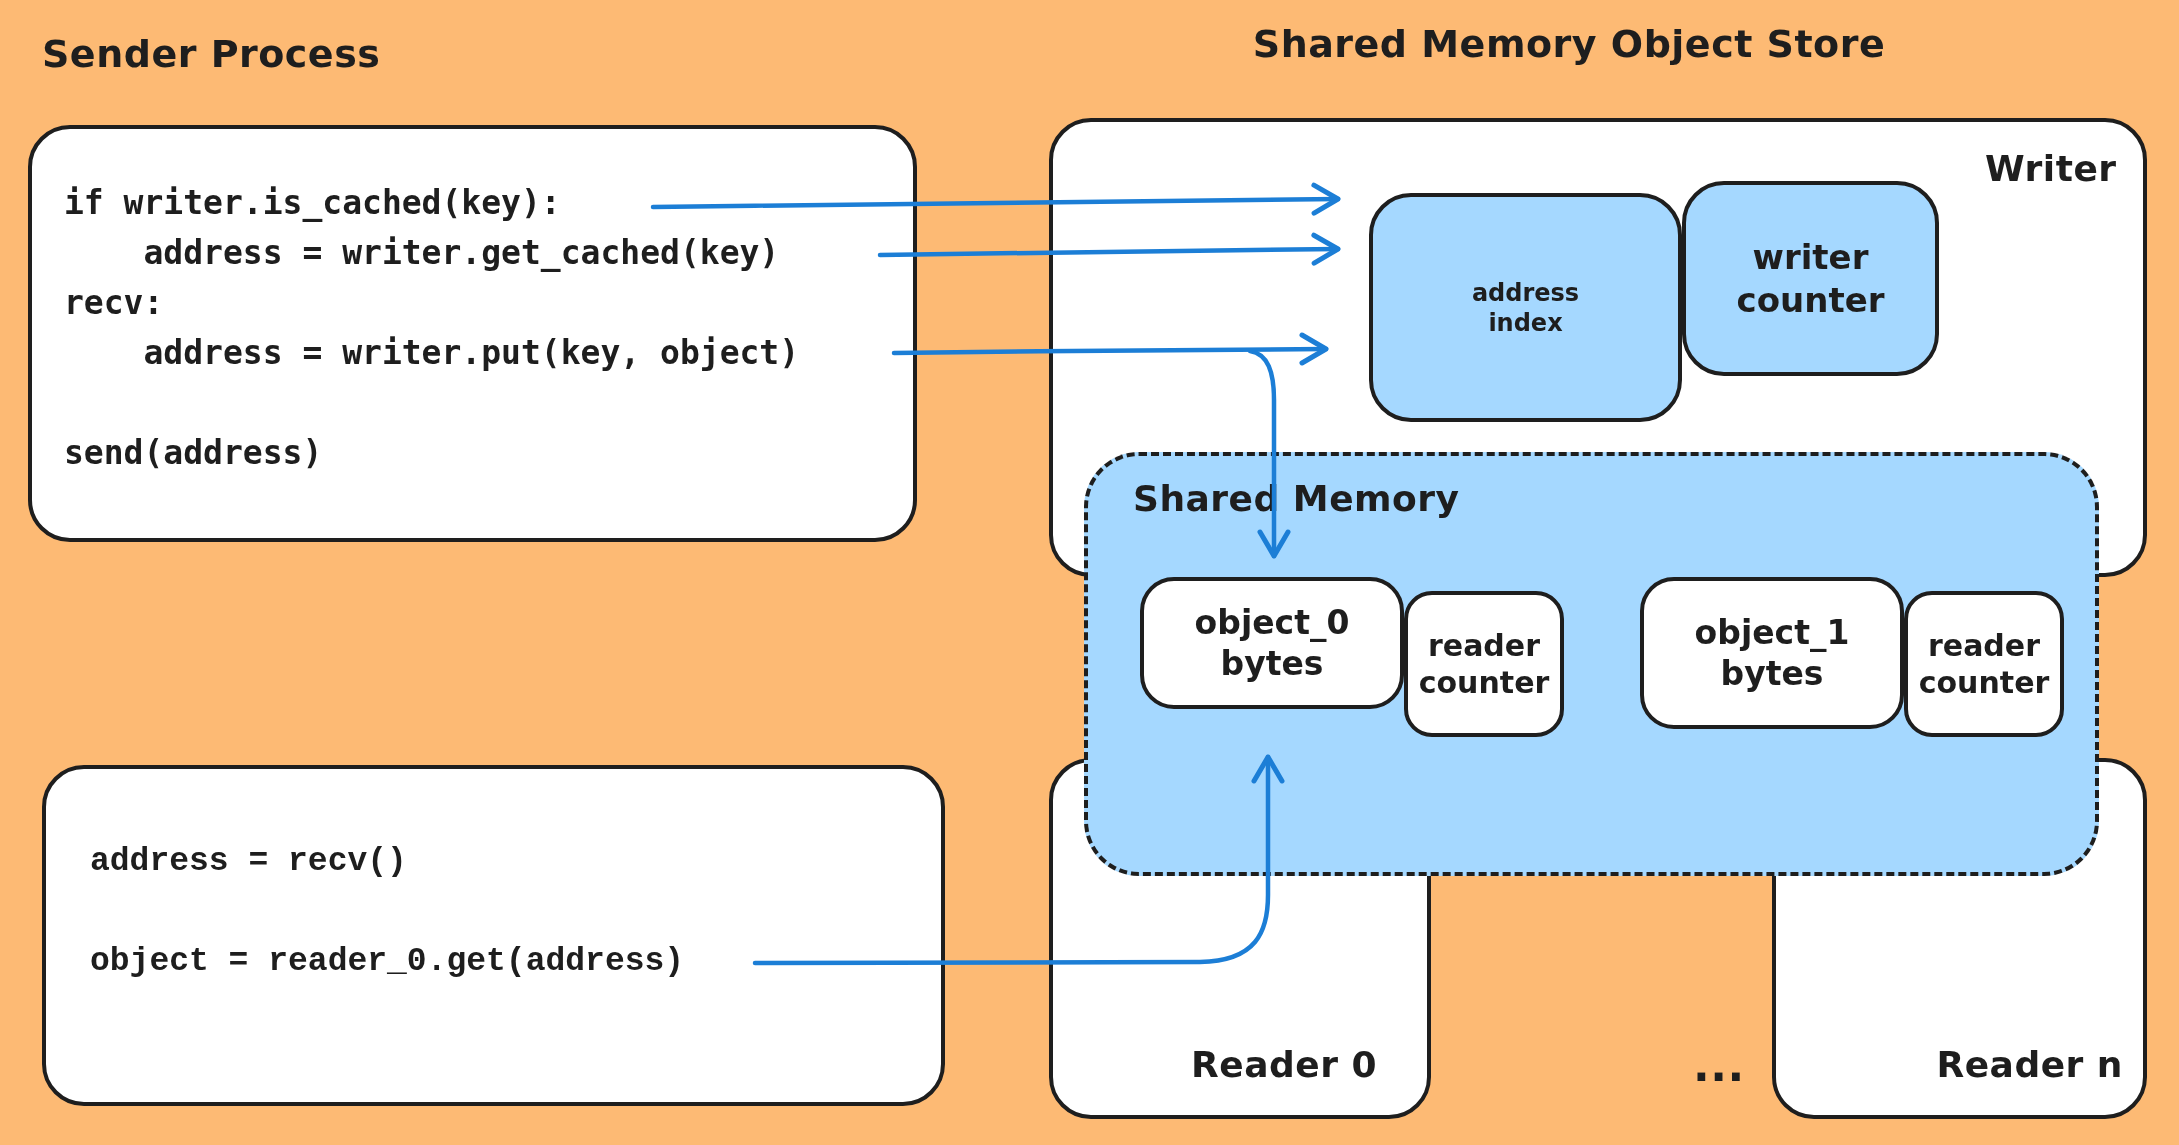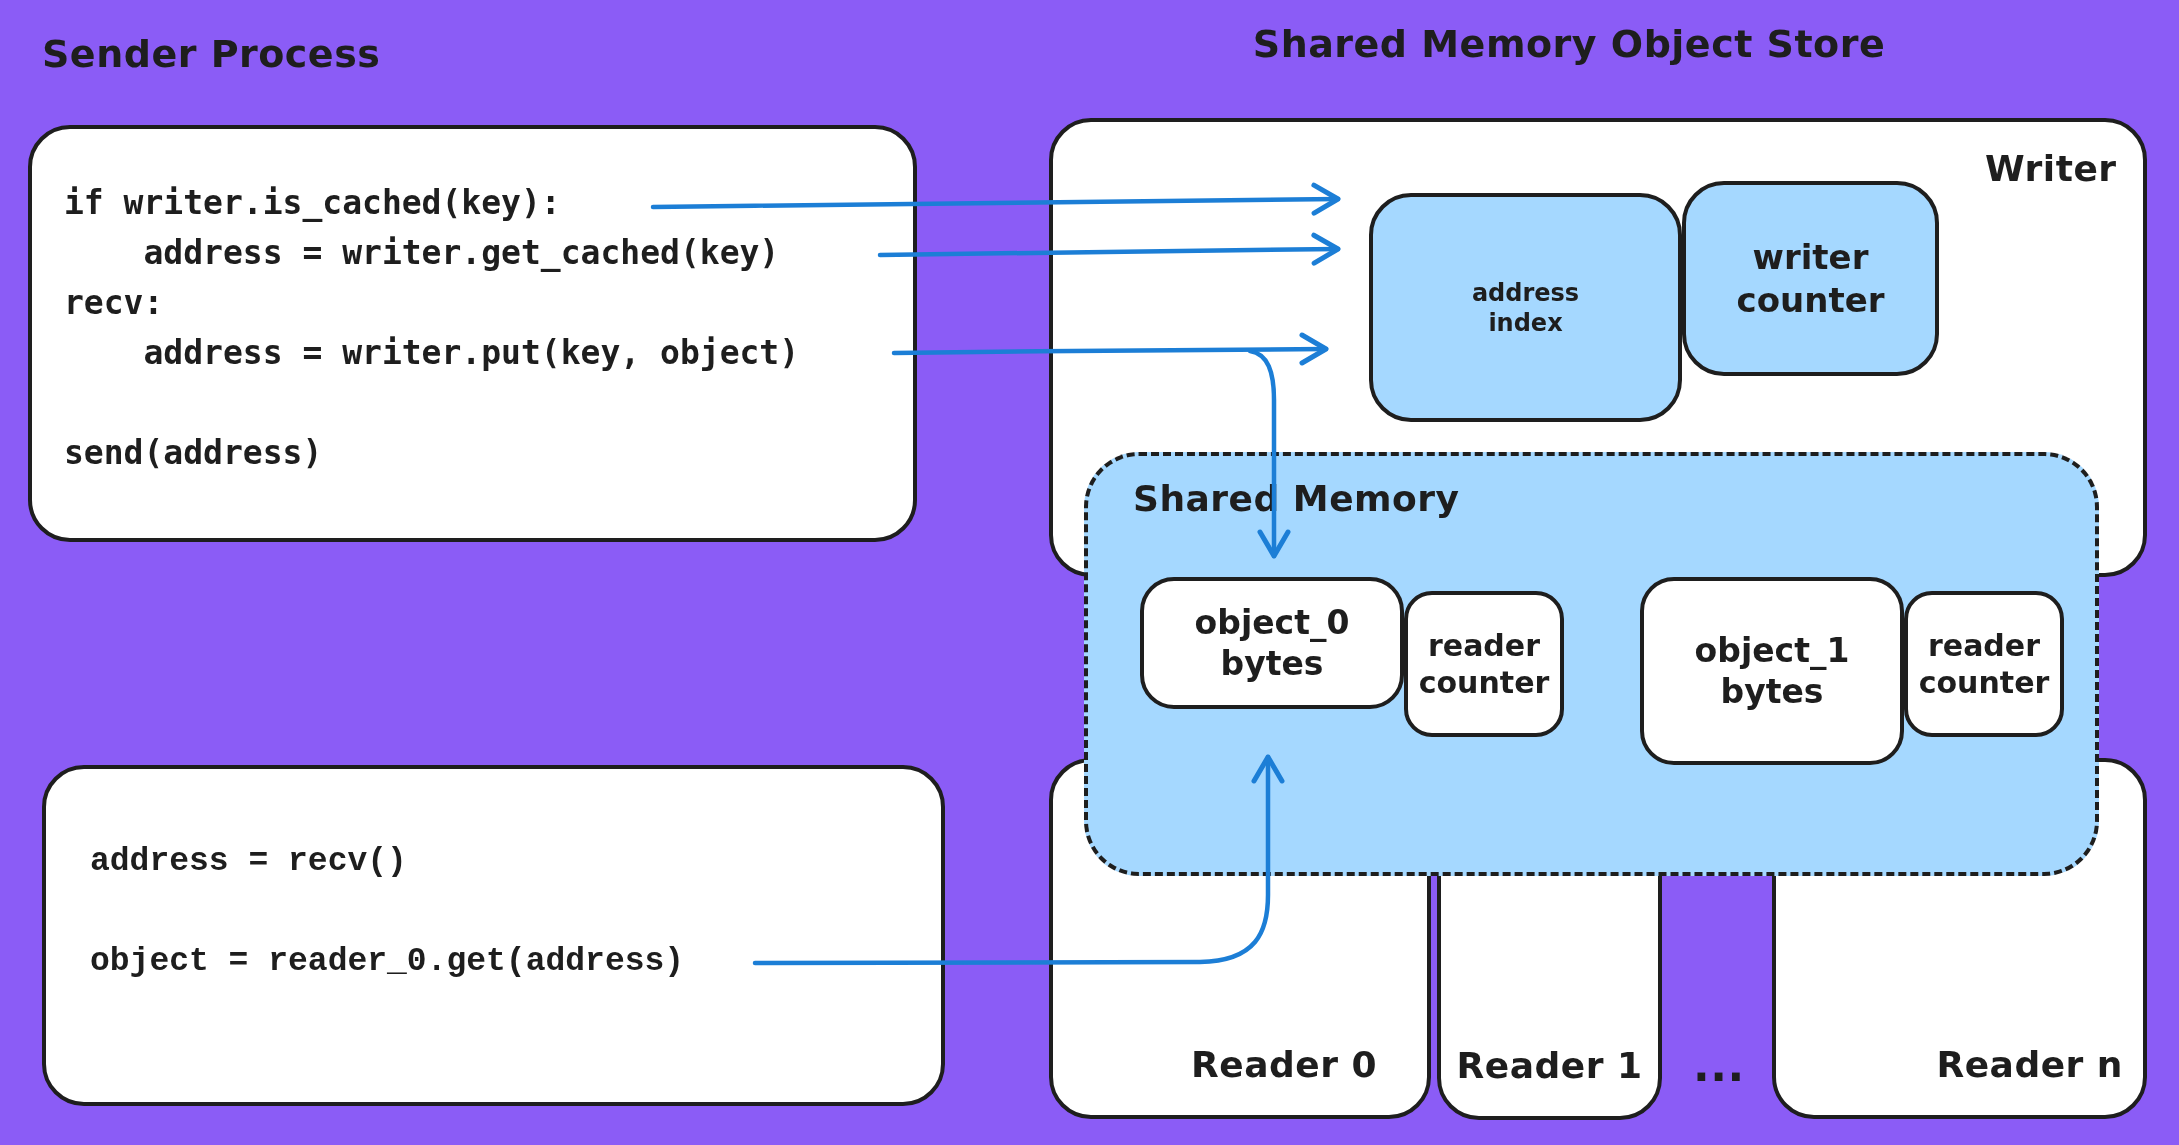--- a/index.html
+++ b/index.html
@@ -1,19 +1,19 @@
 <!DOCTYPE html>
 <html><head>
 <meta charset="utf-8">
 <style>
   html,body{margin:0;padding:0;background:#ffffff;}
   #canvas{
     position:relative;
     width:2179px;height:1145px;
-    background:#8b5cf6;
+    background:#fdba74;
     font-family:"DejaVu Sans", sans-serif;
     color:#1e1e1e;
     overflow:hidden;
   }
   .abs{position:absolute;}
   .box{
     position:absolute;
     border:4px solid #1e1e1e;
     border-radius:42px;
     background:#ffffff;
@@ -83,37 +83,34 @@
   <div class="abs label z4" style="left:1985px;top:148px;">Writer</div>
 
   <div class="box blue-fill center-text z4" style="left:1369px;top:193px;width:313px;height:229px;font-size:24px;">address
 index</div>
   <div class="box blue-fill center-text z4" style="left:1682px;top:181px;width:257px;height:195px;font-size:34px;">writer
 counter</div>
 
   <div class="box z2" style="left:1049px;top:758px;width:382px;height:361px;">
     <div class="abs label" style="right:50px;bottom:30px;">Reader 0</div>
   </div>
-  <div class="box z2" style="left:1437px;top:800px;width:225px;height:320px;">
-    <div class="abs label" style="left:50%;bottom:30px;transform:translateX(-50%);">Reader 1</div>
-  </div>
   <div class="abs label z2" style="left:1693px;top:1040px;font-size:44px;">...</div>
   <div class="box z2" style="left:1772px;top:758px;width:375px;height:361px;text-align:right;">
     <div class="abs label" style="right:20px;bottom:30px;">Reader n</div>
   </div>
 
   <div class="box blue-fill dashed z3" style="left:1084px;top:452px;width:1015px;height:424px;border-radius:55px;"></div>
   <div class="abs label z4" style="left:1133px;top:478px;">Shared Memory</div>
 
   <div class="box center-text z4" style="left:1140px;top:577px;width:264px;height:132px;font-size:33px;border-radius:34px;">object_0
 bytes</div>
   <div class="box center-text z4" style="left:1404px;top:591px;width:160px;height:146px;font-size:30px;border-radius:28px;">reader
 counter</div>
 
-  <div class="box center-text z4" style="left:1640px;top:577px;width:264px;height:188px;font-size:33px;border-radius:34px;">object_1
+  <div class="box center-text z4" style="left:1640px;top:577px;width:264px;height:152px;font-size:33px;border-radius:34px;">object_1
 bytes</div>
   <div class="box center-text z4" style="left:1904px;top:591px;width:160px;height:146px;font-size:30px;border-radius:28px;">reader
 counter</div>
 
   <svg id="arrow-layer" viewBox="0 0 2179 1145" xmlns="http://www.w3.org/2000/svg">
     <defs>
       <marker id="ah" viewBox="0 0 40 40" refX="32" refY="20" markerWidth="40" markerHeight="40" markerUnits="userSpaceOnUse" orient="auto">
         <path d="M8 6 L32 20 L8 34" fill="none" stroke="#1c7ed6" stroke-width="5" stroke-linecap="round" stroke-linejoin="round"></path>
       </marker>
     </defs>

